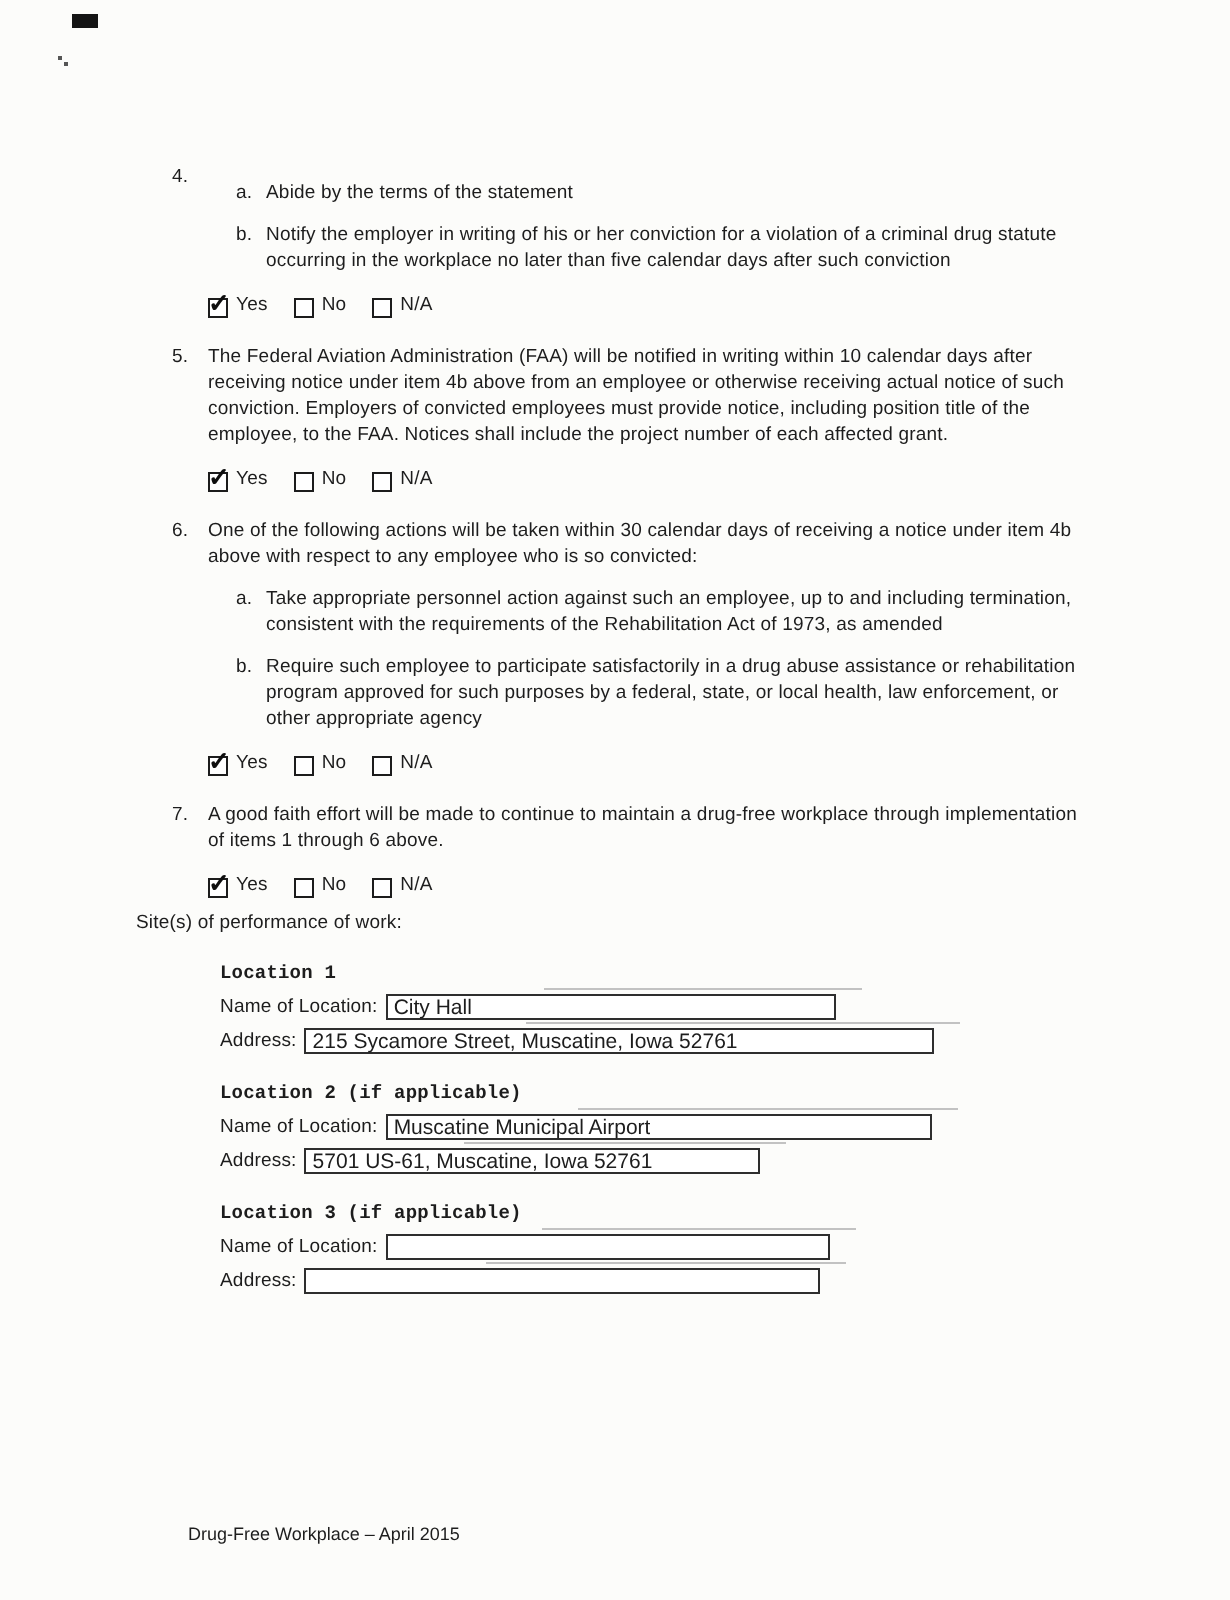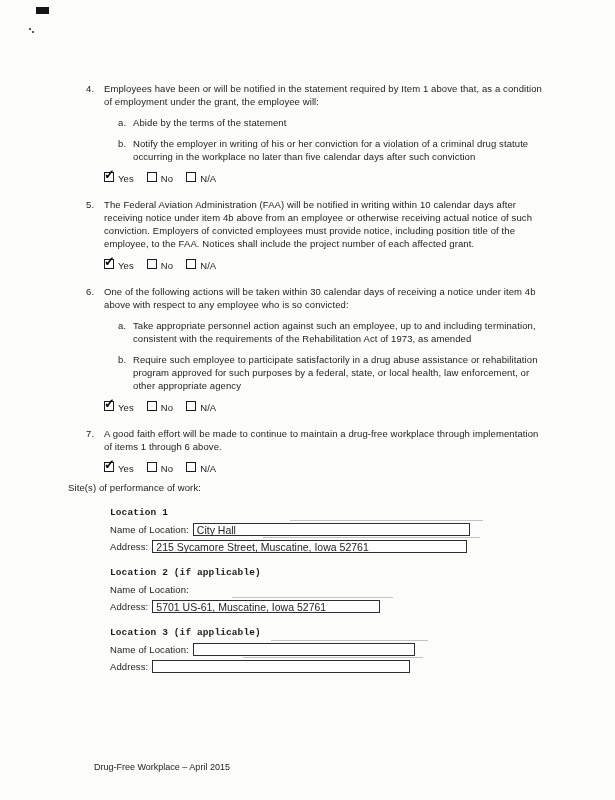--- a/index.html
+++ b/index.html
@@ -19,21 +19,21 @@
   .items { margin-left:18px; width:461px; }
   .item { display:flex; margin-bottom:13px; }
   .item-7 { margin-bottom:6px; }
   .item .num { width:18px; flex:none; }
   .item .body { flex:1; }
   .subitem { display:flex; margin-top:8px; padding-left:14px; }
   .subitem .letter { width:15px; flex:none; }
   .subitem .stext { flex:1; }
 
   .checkrow { display:flex; align-items:center; margin-top:9px; height:13px; }
-  .cbgroup { display:flex; align-items:flex-start; margin-right:13px; }
+  .cbgroup { display:flex; align-items:flex-end; margin-right:13px; }
   .cb { width:10px; height:10px; border:1.5px solid #1c1c1c; background:#fff;
         display:inline-block; position:relative; margin-right:4px; flex:none; }
   .cb.checked::after { content:'✓'; position:absolute; left:-1px; top:-5px;
         font-size:13px; font-weight:bold; color:#0e0e0e; line-height:13px; }
 
   .sites-heading { margin-top:6px; }
 
   .locations { margin-left:42px; margin-top:12px; width:365px; }
   .loc { margin-bottom:12px; }
   .loc-title { margin-bottom:3px; }
@@ -57,21 +57,20 @@
   <div class="blob1"></div>
   <div class="speck"></div>
 
   <div class="flow">
 
     <div class="items">
 
       <div class="item">
         <div class="num t">4.</div>
         <div class="body">
-          <div class="t">Employees have been or will be notified in the statement required by Item 1 above that, as a condition of employment under the grant, the employee will:</div>
           <div class="subitem">
             <div class="letter t">a.</div>
             <div class="stext t">Abide by the terms of the statement</div>
           </div>
           <div class="subitem">
             <div class="letter t">b.</div>
             <div class="stext t">Notify the employer in writing of his or her conviction for a violation of a criminal drug statute occurring in the workplace no later than five calendar days after such conviction</div>
           </div>
           <div class="checkrow">
             <span class="cbgroup">
@@ -164,36 +163,39 @@
     </div>
 
     <div class="t sites-heading">Site(s) of performance of work:</div>
 
     <div class="locations">
 
       <div class="loc">
         <div class="t b loc-title">Location 1</div>
         <div class="fieldrow">
           <span class="t fieldlabel">Name of Location:</span>
-          <span class="fieldbox" style="width:277px;">
+          <span class="fieldbox" style="width:225px;">
             <span class="fieldvalue">City Hall</span>
           </span>
         </div>
         <div class="fieldrow">
           <span class="t fieldlabel">Address:</span>
           <span class="fieldbox" style="width:315px;">
             <span class="fieldvalue">215 Sycamore Street, Muscatine, Iowa 52761</span>
           </span>
         </div>
       </div>
 
       <div class="loc">
         <div class="t b loc-title">Location 2 (if applicable)</div>
         <div class="fieldrow">
           <span class="t fieldlabel">Name of Location:</span>
+          <span class="fieldbox" style="width:273px;">
+            <span class="fieldvalue">Muscatine Municipal Airport</span>
+          </span>
         </div>
         <div class="fieldrow">
           <span class="t fieldlabel">Address:</span>
           <span class="fieldbox" style="width:228px;">
             <span class="fieldvalue">5701 US-61, Muscatine, Iowa 52761</span>
           </span>
         </div>
       </div>
 
       <div class="loc">

